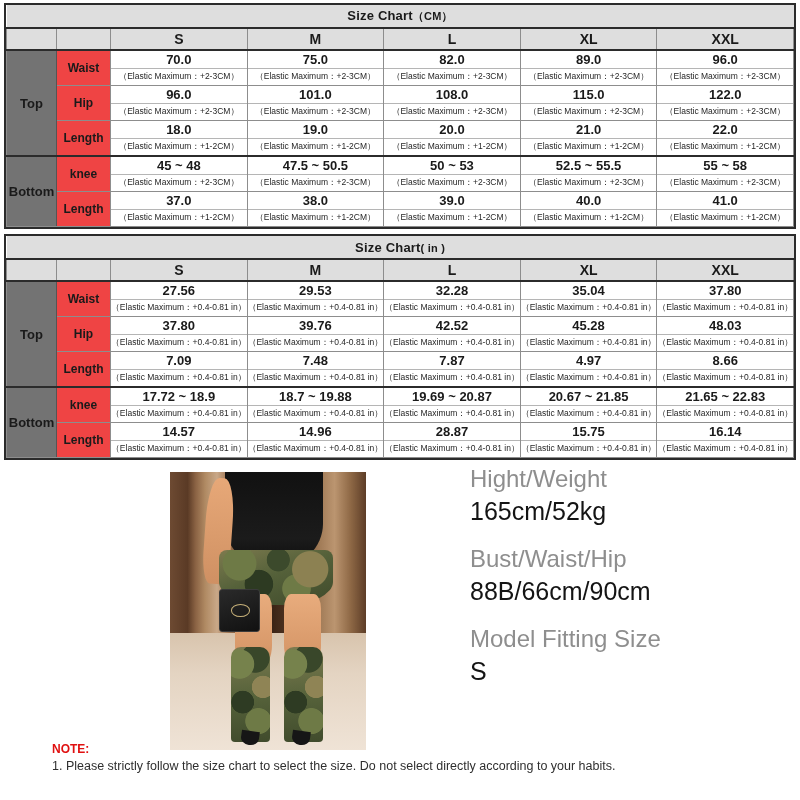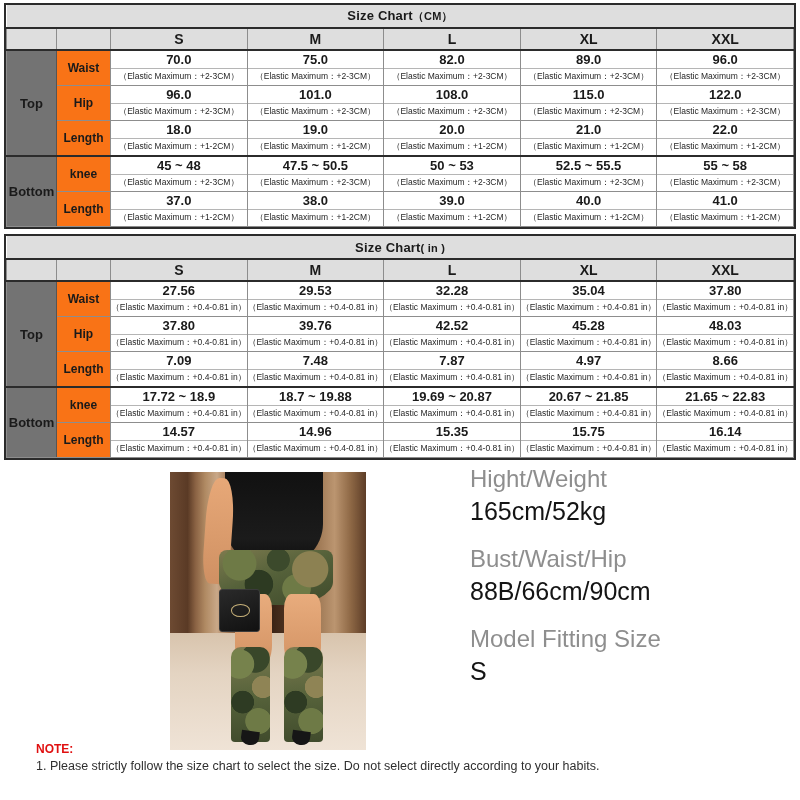--- a/index.html
+++ b/index.html
@@ -70,21 +70,21 @@
 
   .group-cell {
     background: #737373;
     font-weight: bold;
     font-size: 13px;
     border-right: 1px solid #555 !important;
   }
   .group-top { border-bottom: 2px solid #2b2b2b !important; }
 
   .label-cell {
-    background: #f97316;
+    background: #ef4444;
     font-weight: bold;
     font-size: 12px;
   }
   .label-cell-top { border-bottom: 2px solid #2b2b2b !important; }
 
   .val-cell {
     font-weight: bold;
     font-size: 13px;
     height: 17px;
     background: #ffffff;
@@ -210,21 +210,21 @@
     font-size: 25px;
     line-height: 34px;
     margin-bottom: 16px;
     font-weight: normal;
   }
   .mi-value.last { margin-bottom: 0; }
 
   
   #note-block {
     position: absolute;
-    left: 36px;
+    left: 52px;
     top: 742px;
     width: 740px;
   }
   .note-title {
     color: #e01010;
     font-weight: bold;
     font-size: 12px;
     line-height: 15px;
   }
   .note-line {
@@ -423,21 +423,21 @@
           <td class="note-cell">（Elastic Maximum：+0.4-0.81 in）</td>
           <td class="note-cell">（Elastic Maximum：+0.4-0.81 in）</td>
           <td class="note-cell">（Elastic Maximum：+0.4-0.81 in）</td>
           <td class="note-cell">（Elastic Maximum：+0.4-0.81 in）</td>
           <td class="note-cell">（Elastic Maximum：+0.4-0.81 in）</td>
         </tr>
         <tr>
           <td class="label-cell" rowspan="2">Length</td>
           <td class="val-cell">14.57</td>
           <td class="val-cell">14.96</td>
-          <td class="val-cell">15.35</td>
+          <td class="val-cell">28.87</td>
           <td class="val-cell">15.75</td>
           <td class="val-cell">16.14</td>
         </tr>
         <tr>
           <td class="note-cell">（Elastic Maximum：+0.4-0.81 in）</td>
           <td class="note-cell">（Elastic Maximum：+0.4-0.81 in）</td>
           <td class="note-cell">（Elastic Maximum：+0.4-0.81 in）</td>
           <td class="note-cell">（Elastic Maximum：+0.4-0.81 in）</td>
           <td class="note-cell">（Elastic Maximum：+0.4-0.81 in）</td>
         </tr>

